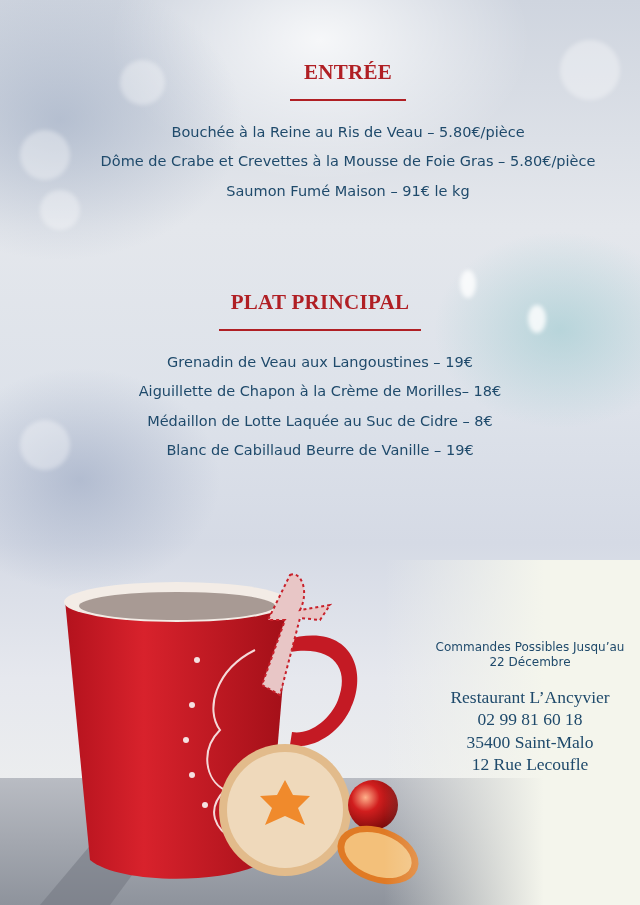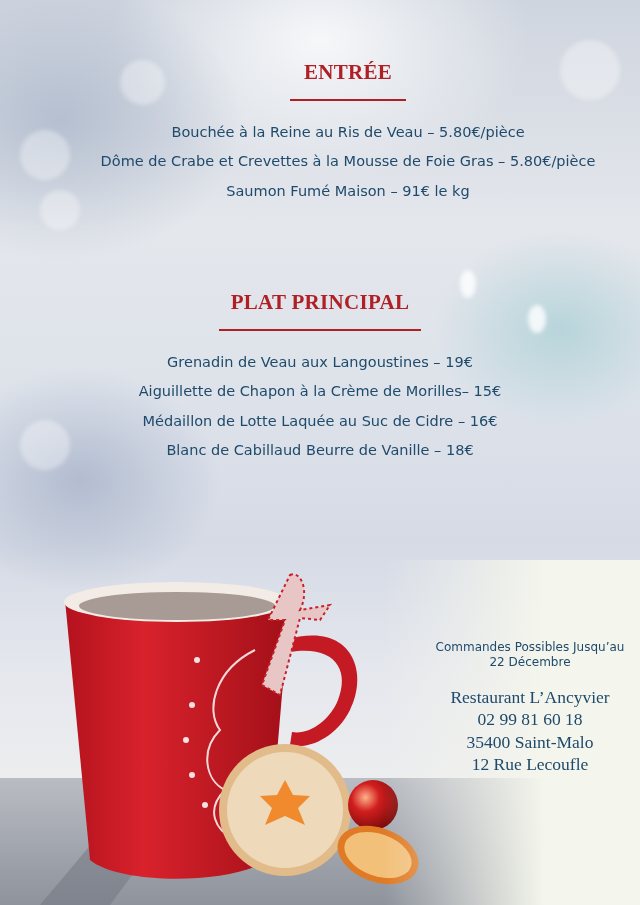--- a/index.html
+++ b/index.html
@@ -45,23 +45,23 @@
     <div class="item">Dôme de Crabe et Crevettes à la Mousse de Foie Gras – 5.80€/pièce</div>
     <div class="item">Saumon Fumé Maison – 91€ le kg</div>
   </div>
 </div>
 
 <div class="menu" style="top:290px;">
   <h2 class="section-title">PLAT PRINCIPAL</h2>
   <div class="divider" style="width:202px;margin-top:14px;"></div>
   <div style="margin-top:17px;">
     <div class="item">Grenadin de Veau aux Langoustines – 19€</div>
-    <div class="item">Aiguillette de Chapon à la Crème de Morilles– 15€</div>
-    <div class="item">Médaillon de Lotte Laquée au Suc de Cidre – 16€</div>
-    <div class="item">Blanc de Cabillaud Beurre de Vanille – 18€</div>
+    <div class="item">Aiguillette de Chapon à la Crème de Morilles– 18€</div>
+    <div class="item">Médaillon de Lotte Laquée au Suc de Cidre – 8€</div>
+    <div class="item">Blanc de Cabillaud Beurre de Vanille – 19€</div>
   </div>
 </div>
 
 <svg class="scene" viewBox="0 0 640 345" width="640" height="345">
   <defs>
     <linearGradient id="wood" x1="0" y1="0" x2="0" y2="1">
       <stop offset="0" stop-color="#b9bcc3"></stop>
       <stop offset="1" stop-color="#8e939c"></stop>
     </linearGradient>
     <linearGradient id="fade" x1="0" y1="0" x2="1" y2="0">

